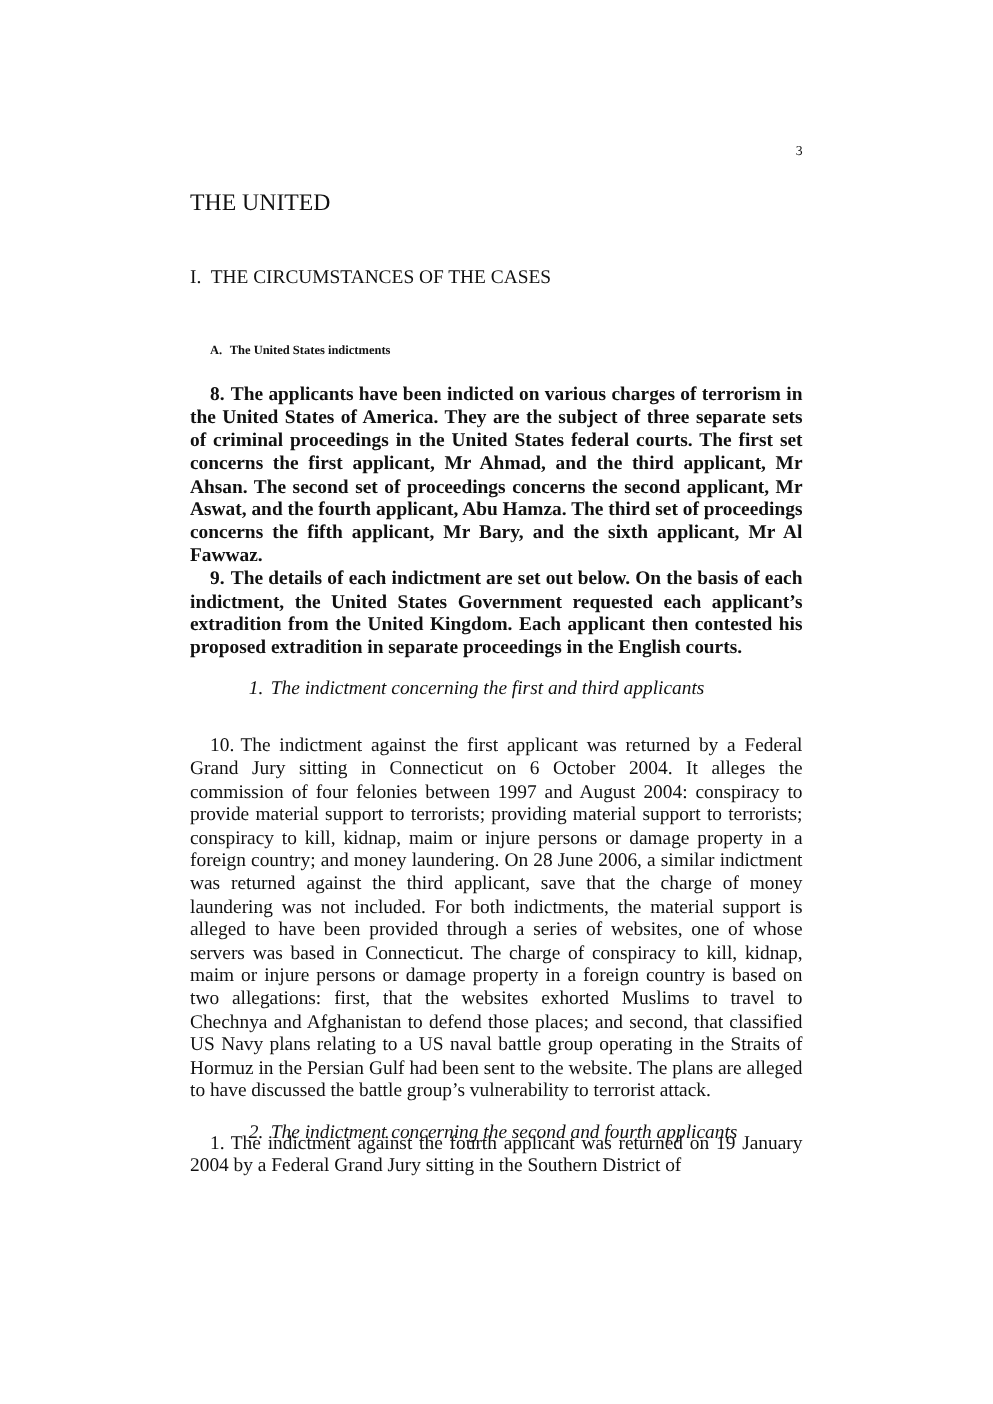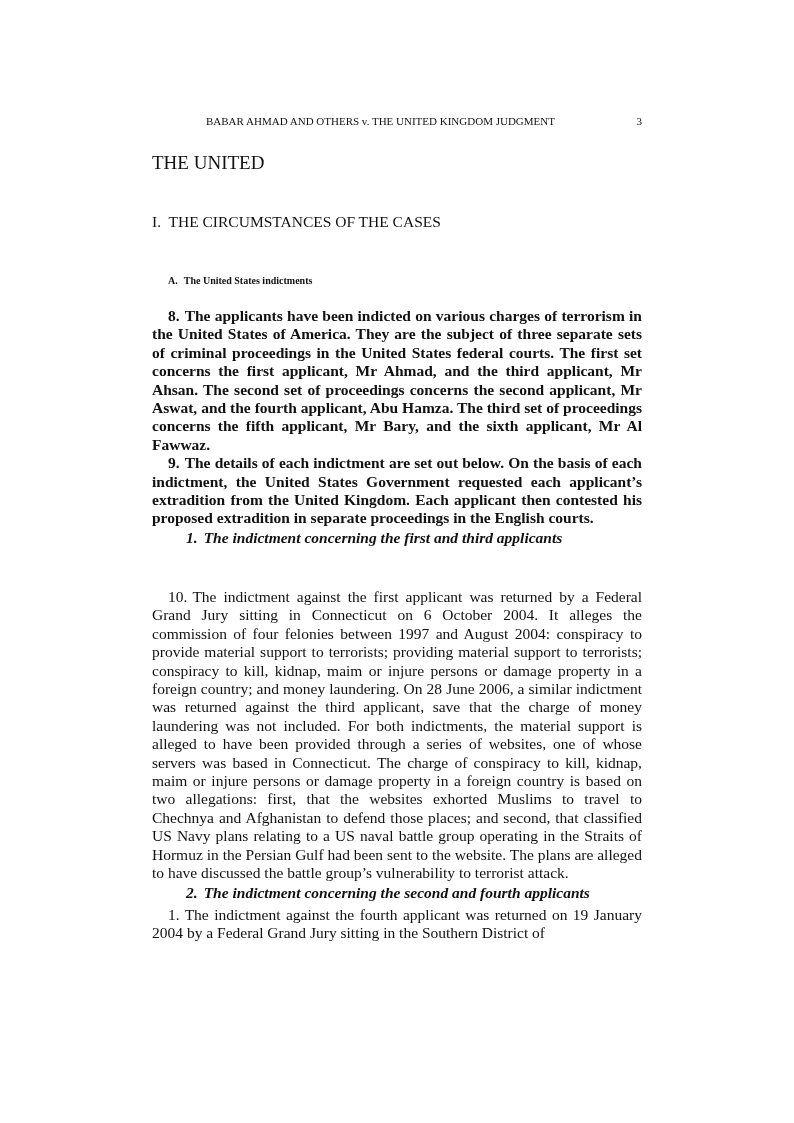--- a/index.html
+++ b/index.html
@@ -70,22 +70,22 @@
       margin: 0;
       font-weight: bold;
       white-space: nowrap;
     }
     .subsection-heading .num { margin-right: 6px; }
     .italic-heading {
       position: absolute;
       left: 30px;
       font-size: 15.5px;
       line-height: 18px;
-      margin: 4px;
-      font-weight: bold;
+      margin: 17px;
+      font-weight: normal;
       font-style: italic;
       white-space: nowrap;
     }
     .italic-heading .num { margin-right: 6px; }
     .para-block {
       position: absolute;
       left: 0;
       width: 490px;
       font-size: 15.5px;
       line-height: 18.4px;
@@ -97,21 +97,20 @@
       text-align: justify;
     }
     .para-block .pnum { margin-right: 5px; }
   </style>
 </head>
 <body>
 
 <div class="page">
 
   <div class="running-header">
-    <span class="header-title">BABAR AHMAD AND OTHERS v. THE UNITED KINGDOM JUDGMENT</span>
     <span class="page-number">3</span>
   </div>
 
   <h1 class="facts-title">THE UNITED</h1>
 
   <h2 class="section-heading" style="white-space: pre;">I.  THE CIRCUMSTANCES OF THE CASES</h2>
 
   <h3 class="subsection-heading">
     <span class="num">A.</span><span>The United States indictments</span>
   </h3>

